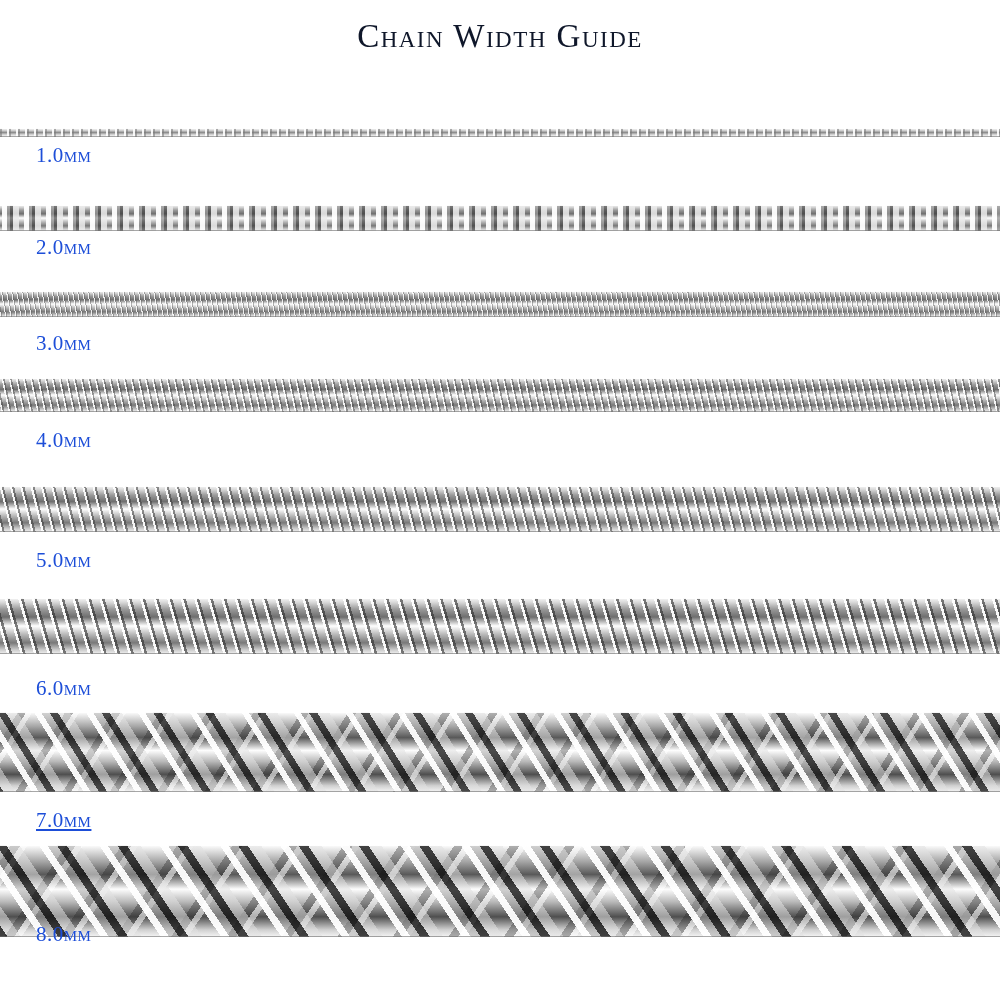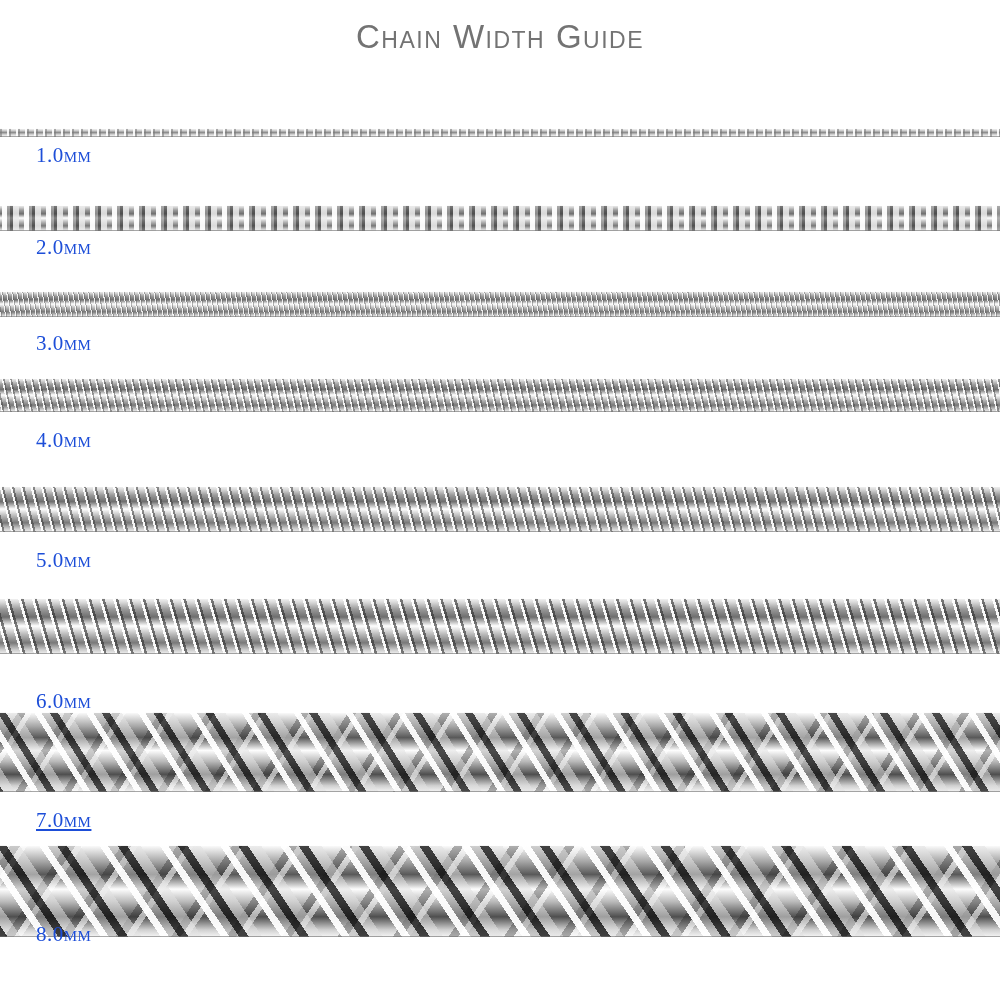--- a/index.html
+++ b/index.html
@@ -13,24 +13,24 @@
     position: relative;
     font-family: "Liberation Serif", serif;
     overflow: hidden;
   }
   #page-title {
     position: absolute;
     top: 18px;
     left: 0;
     width: 1000px;
     text-align: center;
-    font-family: Liberation Sans, sans-serif;
+    font-family: Liberation Serif, serif;
     font-size: 33px;
     letter-spacing: 1.5px;
-    color: #737373;
+    color: #0f172a;
     font-variant: small-caps;
     font-weight: 400;
   }
   .chain-row {
     position: absolute;
     left: 0;
     width: 1000px;
   }
   .chain-label {
     position: absolute;
@@ -240,21 +240,21 @@
 
 <div class="chain-row">
   <div class="chain-strip snake w6" style="top:598px;height:56px;">
     <div class="chain-inner">
       <div class="metal-body"></div>
       <div class="links"></div>
       <div class="edge-hi" style="top:0;"></div>
       <div class="edge-lo" style="bottom:0;"></div>
     </div>
   </div>
-  <div class="chain-label" style="top:676px;margin-top:13px;">6.0mm</div>
+  <div class="chain-label" style="top:676px;">6.0mm</div>
 </div>
 
 <div class="chain-row">
   <div class="chain-strip rope w7" style="top:712px;height:80px;">
     <div class="chain-inner">
       <div class="metal-body"></div>
       <div class="links"></div>
       <div class="edge-hi" style="top:0;"></div>
       <div class="edge-lo" style="bottom:0;"></div>
     </div>

